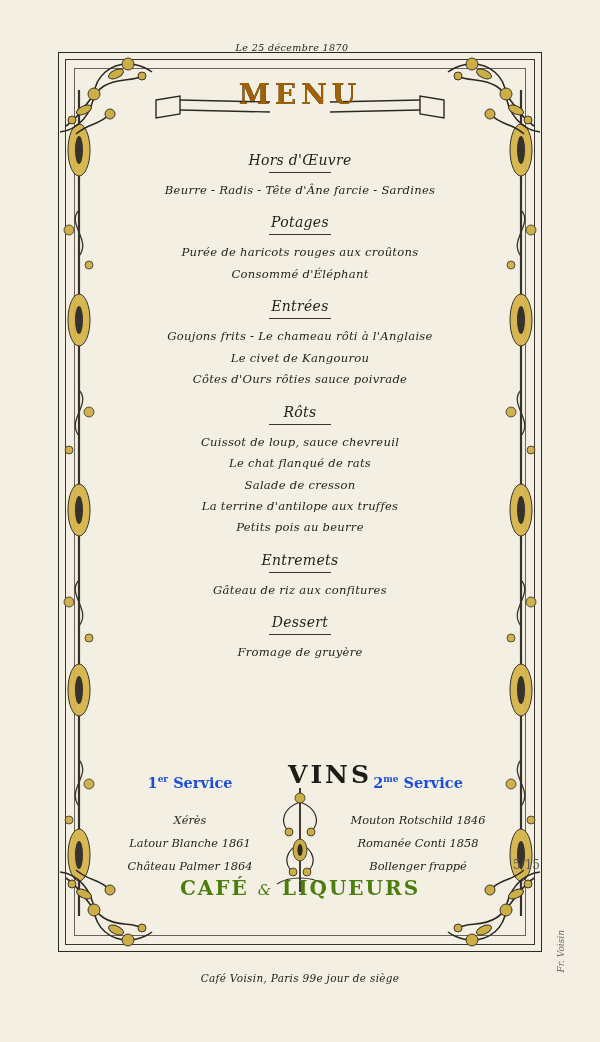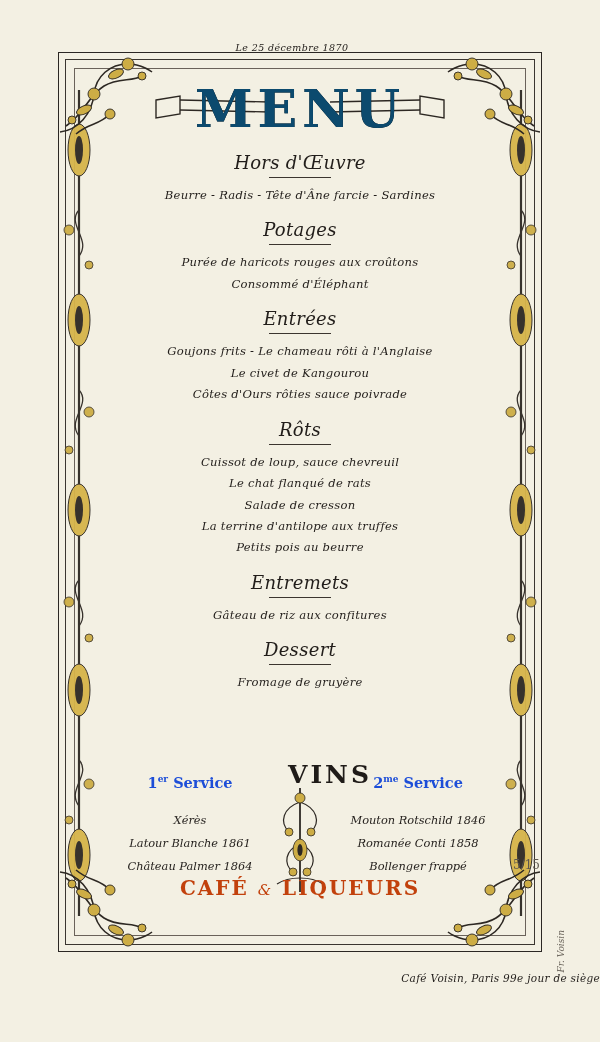--- a/index.html
+++ b/index.html
@@ -52,37 +52,37 @@
     font-style:italic;font-size:9.5px;color:#24201d;
     letter-spacing:.4px;
   }
 
   .title-band{
     position:absolute;top:78px;left:0;width:600px;text-align:center;
   }
   .title{
     display:inline-block;
     font-family:"DejaVu Serif", serif;
-    font-size:52px;font-weight:bold;letter-spacing:5px;
-    color:#0c4a6e;
+    font-size:28px;font-weight:bold;letter-spacing:5px;
+    color:#a16207;
     position:relative;z-index:3;
     text-shadow:0 0 0 #000;
   }
   .banner{
     position:absolute;left:150px;top:16px;width:300px;height:26px;
     z-index:1;
   }
 
   .menu-body{
     position:absolute;left:90px;top:152px;width:420px;
     text-align:center;
     color:#211d1a;
   }
   .sect{
-    font-style:italic;font-size:18px;
+    font-style:italic;font-size:14px;
     margin:0 0 4px 0;letter-spacing:.3px;text-align:center;
   }
   .sect-rule{
     width:62px;height:1px;background:#3b352f;margin:2px auto 7px auto;
   }
   .dish{
     font-style:italic;font-size:11.6px;
     line-height:1.85;letter-spacing:.25px;
     white-space:nowrap;
   }
@@ -109,26 +109,26 @@
     font-size:14.5px;font-weight:bold;color:#1d4ed8;margin-bottom:18px;
   }
   .svc-h sup{font-size:9px;font-weight:bold;}
   .wine{
     font-style:italic;font-size:11.4px;line-height:2.0;color:#221e1b;
     white-space:nowrap;
   }
   .cafe{
     position:absolute;left:130px;top:876px;width:340px;text-align:center;
     font-family:"DejaVu Serif", serif;
-    font-size:20px;font-weight:bold;letter-spacing:2px;color:#c2410c;
+    font-size:20px;font-weight:bold;letter-spacing:2px;color:#4d7c0f;
   }
   .cafe .amp{font-style:italic;font-weight:normal;font-size:15px;}
 
   .footer{
-    position:absolute;left:0;top:972px;width:600px;text-align:right;
+    position:absolute;left:0;top:972px;width:600px;text-align:center;
     font-style:italic;font-size:10.5px;color:#26221f;letter-spacing:.3px;
   }
 
   .signature{
     position:absolute;right:34px;bottom:112px;
     font-style:italic;font-size:9px;color:#6b655c;
     transform:rotate(-90deg);transform-origin:right bottom;
     white-space:nowrap;
   }
   .edition{

